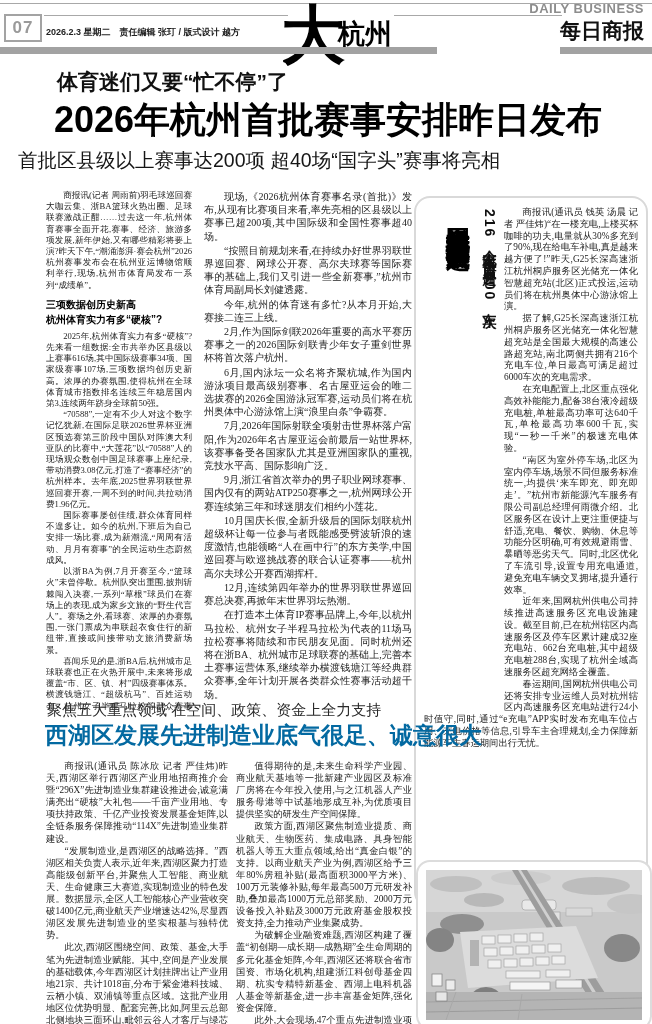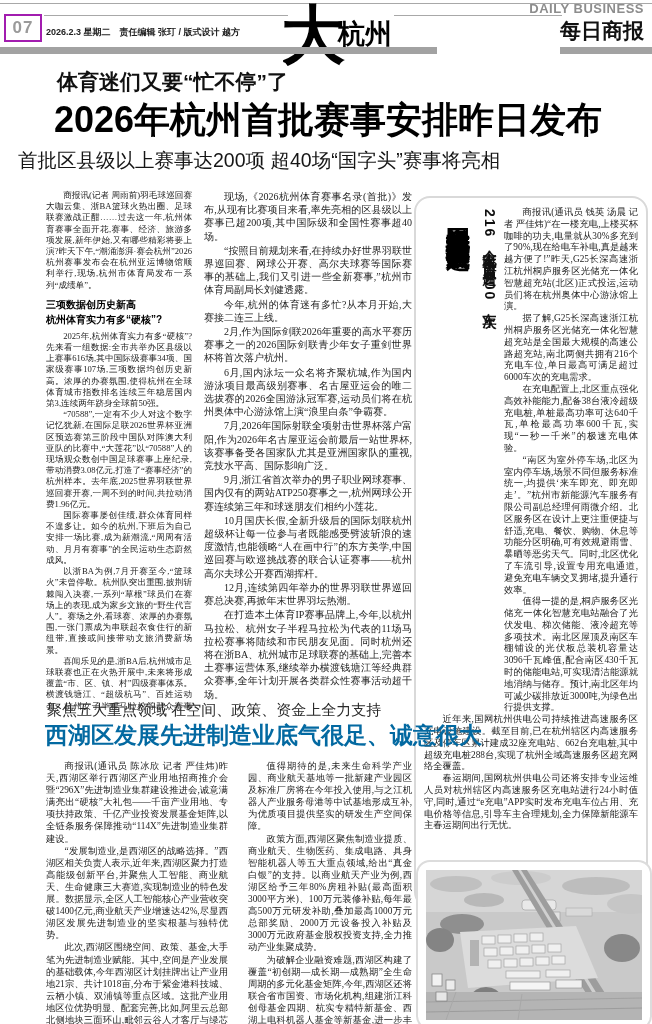--- a/index.html
+++ b/index.html
@@ -2,21 +2,21 @@
 <html><head>
 <meta charset="utf-8">
 <style>
   html,body{margin:0;padding:0;background:#e8e8e8;}
   .page{position:relative;width:652px;height:1024px;background:#ffffff;overflow:hidden;
         font-family:"Liberation Serif","DejaVu Serif",serif;color:#1c1c1c;}
   .hei{font-family:"Liberation Sans","DejaVu Sans",sans-serif;}
   
   .rule-thin{position:absolute;height:1px;background:#a8a8a8;}
   .rule-thick{position:absolute;height:7px;background:#a2a2a2;}
-  .pagenum-box{position:absolute;left:4px;top:14px;width:34px;height:24px;border:2px solid #a21caf;
+  .pagenum-box{position:absolute;left:4px;top:14px;width:34px;height:24px;border:2px solid #a3a3a3;
                color:#9a9a9a;font-weight:700;font-size:17px;line-height:24px;text-align:center;letter-spacing:1px;}
   .date-line{position:absolute;left:46px;top:26px;font-size:9px;font-weight:700;color:#222;}
   .masthead-char{position:absolute;left:281px;top:-8px;font-size:64px;font-weight:700;color:#000;
                  font-family:"Liberation Serif","DejaVu Serif",serif;}
   .masthead-city{position:absolute;left:338px;top:16px;font-size:27px;font-weight:900;color:#000;}
   .brand-en{position:absolute;right:8px;top:1px;font-size:13px;font-weight:800;color:#8d8d8d;letter-spacing:.5px;text-align:right;}
   .brand-cn{position:absolute;right:8px;top:17px;font-size:21px;font-weight:900;color:#111;}
   
   .main-kicker{position:absolute;left:57px;top:68px;font-size:21px;font-weight:600;color:#111;}
   .main-headline{position:absolute;left:54px;top:96px;font-size:36px;font-weight:900;color:#000;letter-spacing:0px;}
@@ -33,21 +33,21 @@
             border:2px solid #d9d9d9;border-radius:16px;padding:9px 8px;overflow:hidden;background:#fff;}
   .v-block{float:left;width:74px;height:502px;display:flex;gap:5px;margin:0 6px 4px 0;}
   .v-head{writing-mode:vertical-rl;text-orientation:mixed;font-family:"Liberation Sans","DejaVu Sans",sans-serif;
           font-weight:900;font-size:24px;line-height:1;letter-spacing:1px;color:#000;width:46px;}
   .v-sub{writing-mode:vertical-rl;text-orientation:mixed;font-family:"Liberation Sans","DejaVu Sans",sans-serif;
          font-weight:700;font-size:14px;line-height:1.1;letter-spacing:2px;color:#111;width:22px;padding-top:2px;}
   .side-body{font-size:9.3px;line-height:11.8px;text-align:justify;}
   
   .bot-kicker{position:absolute;left:47px;top:701px;font-size:15px;font-weight:400;color:#2a2a2a;}
   .bot-headline{position:absolute;left:45px;top:720px;font-size:23px;font-weight:900;color:#0369a1;}
-  .bot-body{position:absolute;left:46px;top:760px;width:366px;height:264px;display:flex;gap:20px;overflow:hidden;}
+  .bot-body{position:absolute;left:46px;top:760px;width:366px;height:264px;display:flex;gap:8px;overflow:hidden;}
   .bcol{font-size:9.3px;line-height:12.1px;overflow:hidden;}
   .bcol1{width:182px;}
   .bcol2{flex:1;}
   
   .photo-card{position:absolute;left:416px;top:860px;width:236px;height:170px;box-sizing:border-box;
               background:#fff;border:2px solid #dcdcdc;border-radius:14px;padding:8px;}
   .photo-card svg{display:block;}
 </style>
 </head>
 <body>
@@ -98,21 +98,20 @@
   <div class="side-box">
     <div class="v-block">
       <div class="v-head">全国最大规模高速公路超充站全面投运护航春运</div>
       <div class="v-sub">216个充电车位 日服务超6000车次</div>
     </div>
     <div class="side-body">
         <p class="p">商报讯(通讯员 钱英 汤晨 记者 严佳炜)“在一楼充电,上楼买杯咖啡的功夫,电量就从30%多充到了90%,现在给电车补电,真是越来越方便了!”昨天,G25长深高速浙江杭州桐庐服务区光储充一体化智慧超充站(北区)正式投运,运动员们将在杭州奥体中心游泳馆上演。</p>
         <p class="p">据了解,G25长深高速浙江杭州桐庐服务区光储充一体化智慧超充站是全国最大规模的高速公路超充站,南北两侧共拥有216个充电车位,单日最高可满足超过6000车次的充电需求。</p>
         <p class="p">在充电配置上,北区重点强化高效补能能力,配备38台液冷超级充电桩,单桩最高功率可达640千瓦,单枪最高功率600千瓦,实现“一秒一千米”的极速充电体验。</p>
         <p class="p">“南区为室外停车场,北区为室内停车场,场景不同但服务标准统一,均提供‘来车即充、即充即走’。”杭州市新能源汽车服务有限公司副总经理何雨微介绍。北区服务区在设计上更注重便捷与舒适,充电、餐饮、购物、休息等功能分区明确,可有效规避雨雪、暴晒等恶劣天气。同时,北区优化了车流引导,设置专用充电通道,避免充电车辆交叉拥堵,提升通行效率。</p>
-        <p class="p">值得一提的是,桐庐服务区光储充一体化智慧充电站融合了光伏发电、梯次储能、液冷超充等多项技术。南北区屋顶及南区车棚铺设的光伏板总装机容量达3096千瓦峰值,配合南区430千瓦时的储能电站,可实现清洁能源就地消纳与储存。预计,南北区年均可减少碳排放近3000吨,为绿色出行提供支撑。</p>
         <p class="p">近年来,国网杭州供电公司持续推进高速服务区充电设施建设。截至目前,已在杭州辖区内高速服务区及停车区累计建成32座充电站、662台充电桩,其中超级充电桩288台,实现了杭州全域高速服务区超充网络全覆盖。</p>
         <p class="p">春运期间,国网杭州供电公司还将安排专业运维人员对杭州辖区内高速服务区充电站进行24小时值守,同时,通过“e充电”APP实时发布充电车位占用、充电价格等信息,引导车主合理规划,全力保障新能源车主春运期间出行无忧。</p>
       </div>
   </div>
 
   <div class="bot-kicker hei">聚焦五大重点领域 在空间、政策、资金上全力支持</div>
   <div class="bot-headline hei">西湖区发展先进制造业底气很足、诚意很大</div>
   <div class="bot-body">
     <div class="bcol bcol1">
         <p class="p">商报讯(通讯员 陈冰欣 记者 严佳炜)昨天,西湖区举行西湖区产业用地招商推介会暨“296X”先进制造业集群建设推进会,诚意满满亮出“硬核”大礼包——千亩产业用地、专项扶持政策、千亿产业投资发展基金矩阵,以全链条服务保障推动“114X”先进制造业集群建设。</p>

